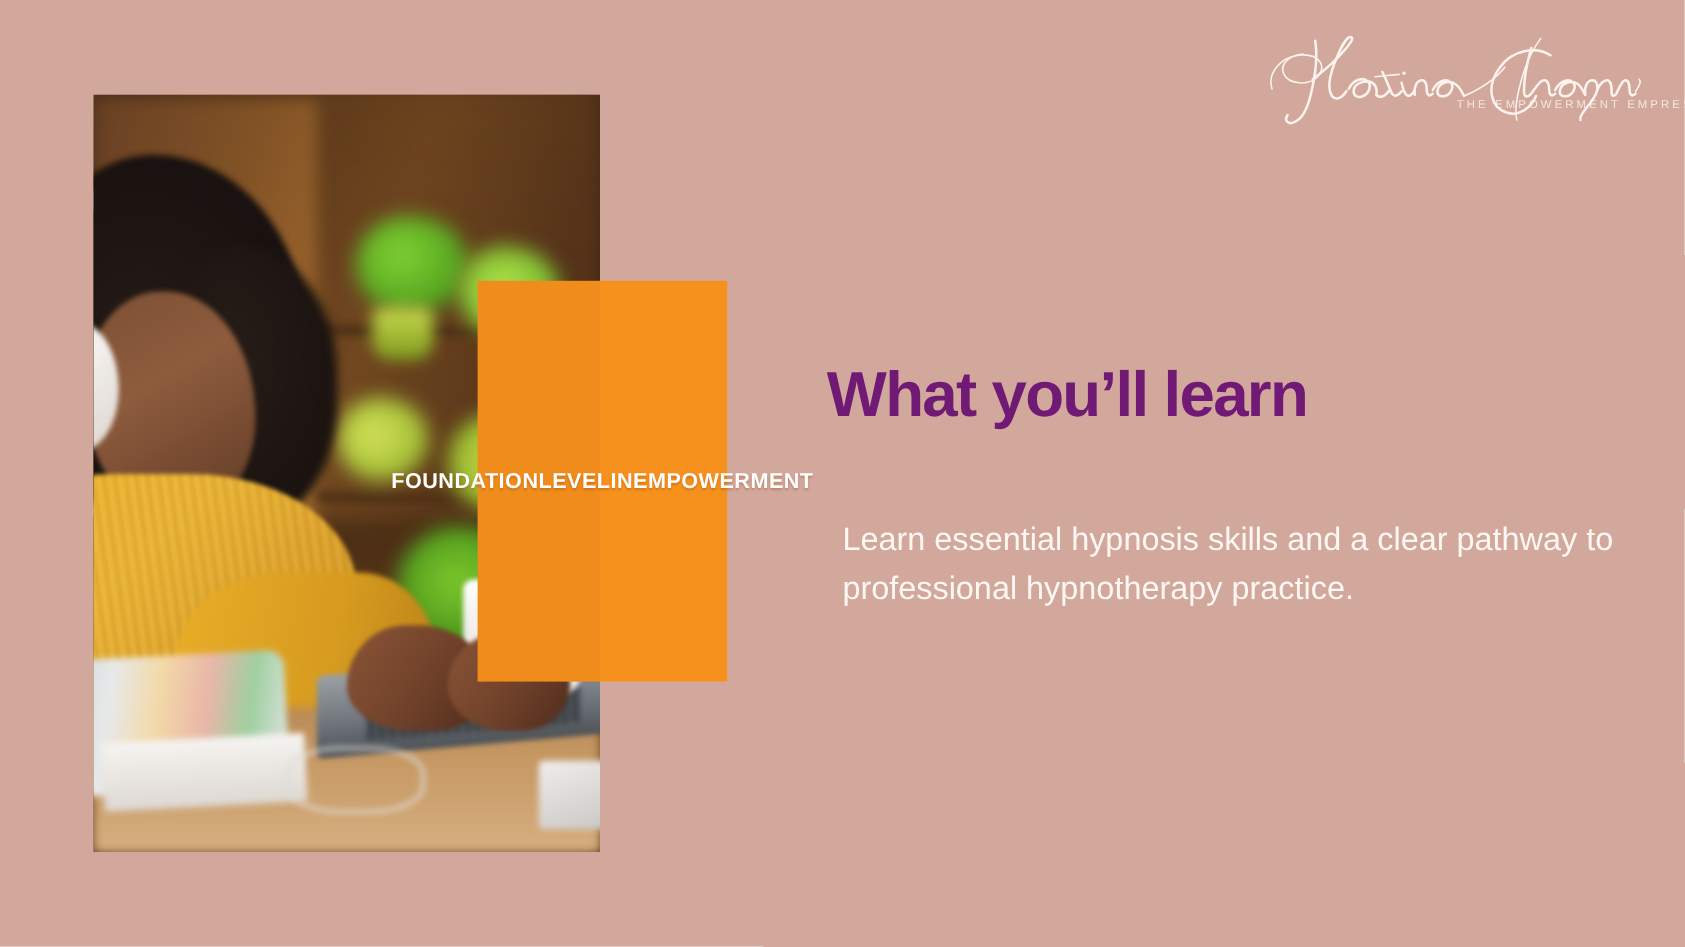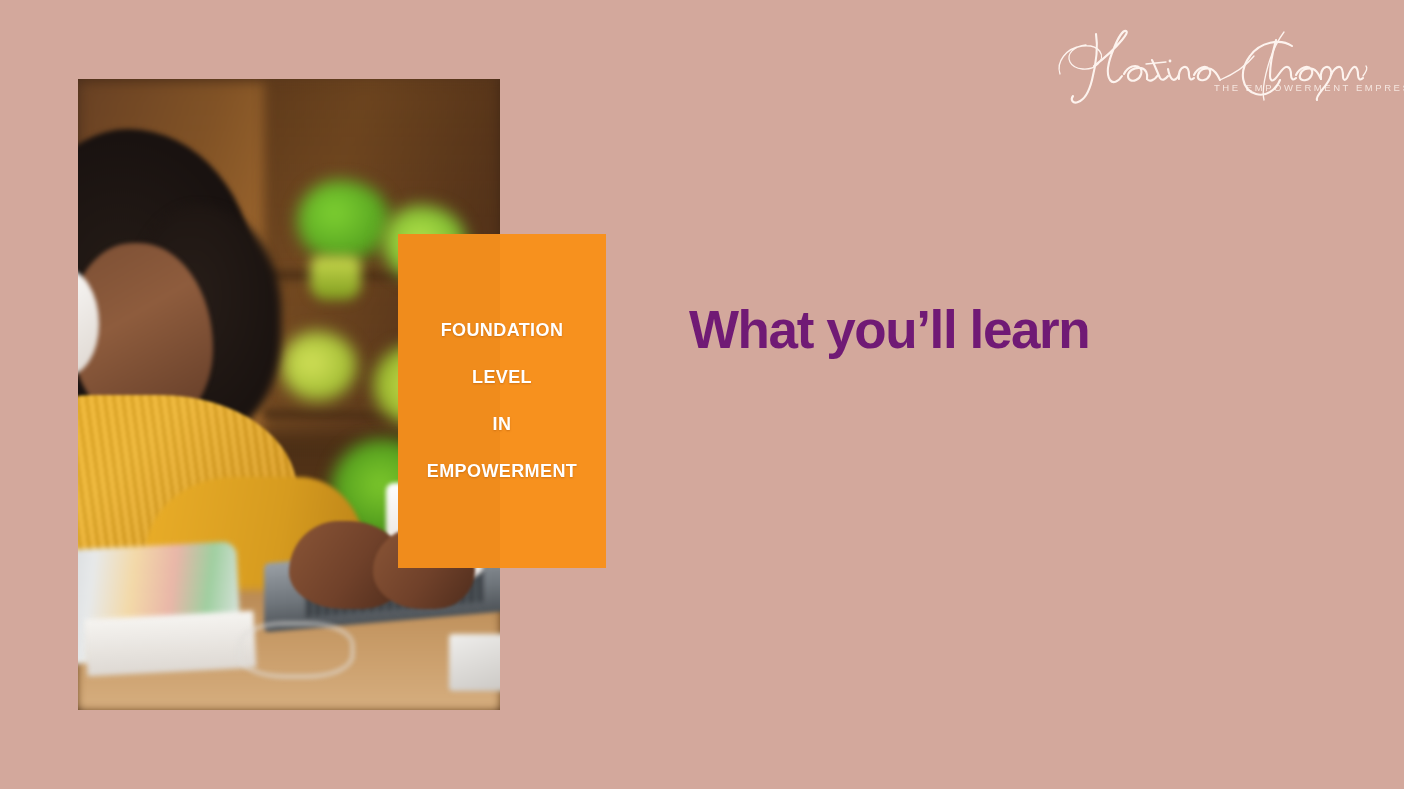--- a/index.html
+++ b/index.html
@@ -271,21 +271,20 @@
 
   
   .badge {
     position: absolute;
     left: 398px;
     top: 234px;
     width: 208px;
     height: 334px;
     background: #f7911e;
     display: flex;
-    flex-direction: column;
     align-items: center;
     justify-content: center;
   }
   
   .badge-overlap {
     position: absolute;
     left: 0; top: 0;
     width: 102px;
     height: 100%;
     background: rgba(120, 52, 0, 0.055);
@@ -402,14 +401,15 @@
 
   <div class="badge">
     <div class="badge-overlap"></div>
     <div class="badge-text">FOUNDATION</div>
     <div class="badge-text">LEVEL</div>
     <div class="badge-text">IN</div>
     <div class="badge-text">EMPOWERMENT</div>
   </div>
 
   <h1 class="headline">What you’ll learn</h1>
+  <p class="subtitle">Learn essential hypnosis skills and a clear pathway to professional hypnotherapy practice.</p>
 
 </div>
 
 </body></html>

